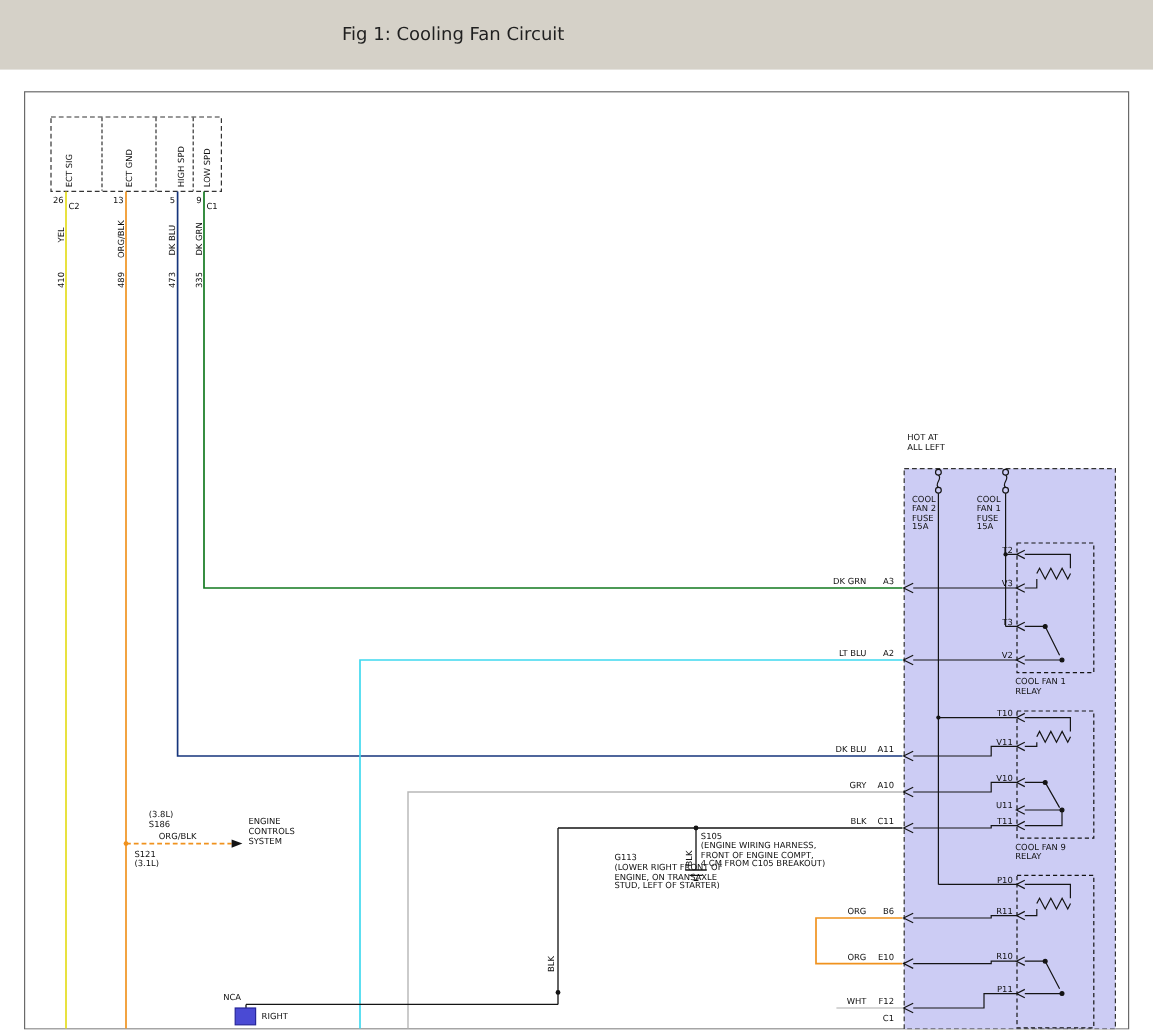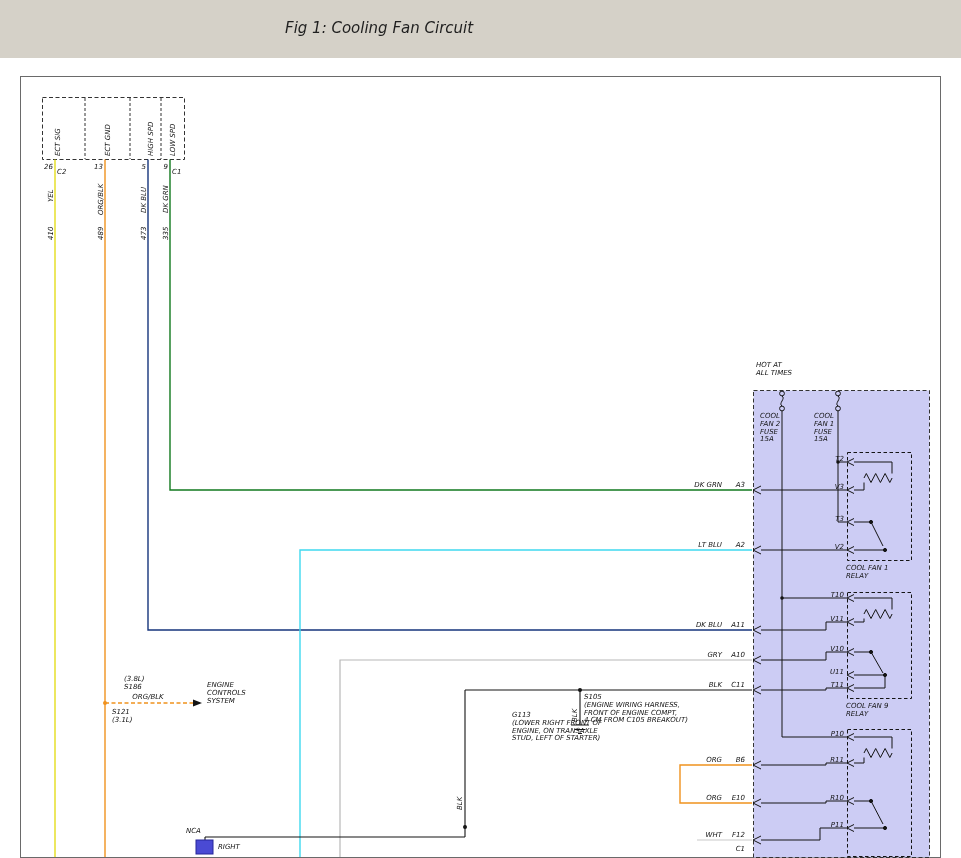--- a/index.html
+++ b/index.html
@@ -1,18 +1,18 @@
 <!DOCTYPE html>
 <html><head>
 <meta charset="utf-8">
 <style>
   * { margin:0; padding:0; box-sizing:border-box; }
   html,body { width:961px; height:858px; background:#ffffff; overflow:hidden;
     font-family:"DejaVu Sans","Liberation Sans",sans-serif; }
-  .page { position:relative; width:961px; height:858px;font-style:italic; }
+  .page { position:relative; width:961px; height:858px; }
   .header { position:absolute; left:0; top:0; width:961px; height:58px; background:#d5d1c8; }
   .header .title { position:absolute; left:285px; top:19px; font-size:15px; color:#1f1f1f; }
   .frame { position:absolute; left:20px; top:76px; width:921px; height:782px;
     border:1px solid #6a6a6a; background:#ffffff; }
   svg.diagram { position:absolute; left:0; top:0; }
   svg text { font-size:7px; fill:#111; font-family:"DejaVu Sans","Liberation Sans",sans-serif; }
   svg text.end { text-anchor:end; }
   svg text.mid { text-anchor:middle; }
   .lbl { position:absolute; font-size:7px; line-height:7.8px; color:#111; white-space:pre-line; }
   .center { text-align:left; }
@@ -161,21 +161,21 @@
     <text class="mid" x="148" y="699">ORG/BLK</text>
     <text x="577" y="722" transform="rotate(-90 577 722)">BLK</text>
     <text x="462" y="810" transform="rotate(-90 462 810)">BLK</text>
     <text x="186" y="833">NCA</text>
     <text x="218" y="849">RIGHT</text>
 
     <rect x="196" y="840" width="17" height="14" stroke="#26269a" fill="#4a4ad4"></rect>
   </svg>
 
   <div class="lbl" style="left:756px; top:362px;">HOT AT
-ALL TIMES</div>
+ALL LEFT</div>
   <div class="lbl" style="left:760px; top:413px;">COOL
 FAN 2
 FUSE
 15A</div>
   <div class="lbl" style="left:814px; top:413px;">COOL
 FAN 1
 FUSE
 15A</div>
   <div class="lbl center" style="left:846px; top:565px; width:66px;">COOL FAN 1
 RELAY</div>

